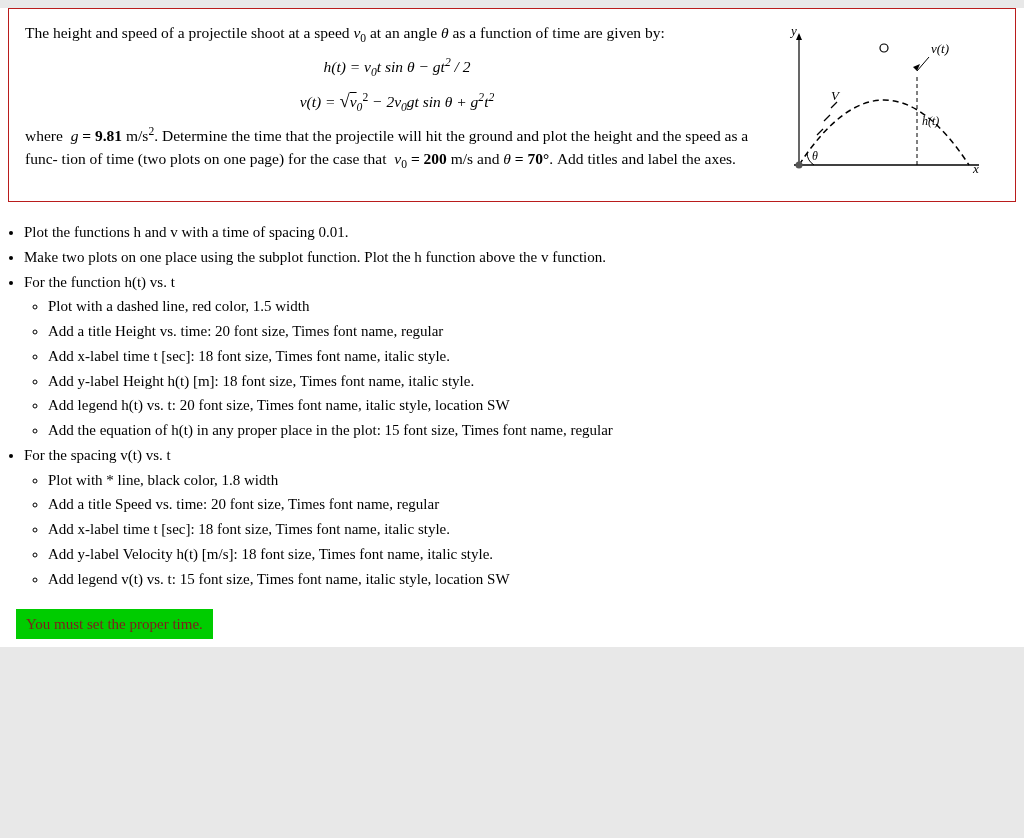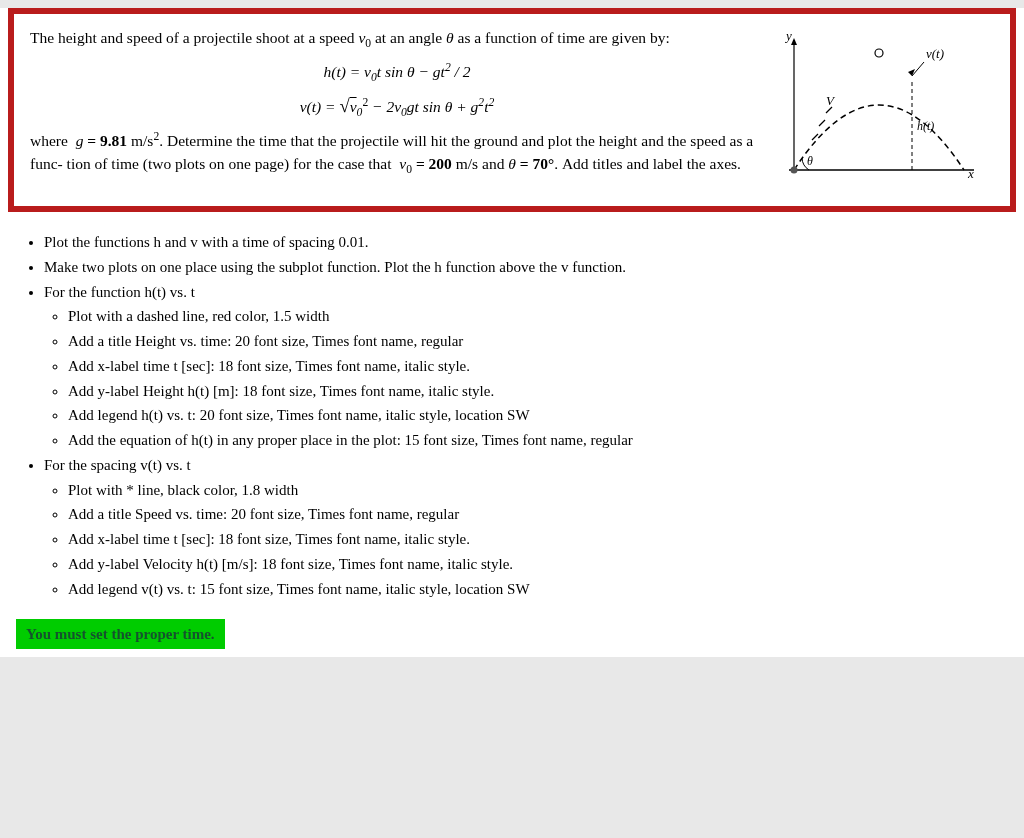--- a/index.html
+++ b/index.html
@@ -18,21 +18,21 @@
 
     .main-container {
       background-color: #ffffff;
       margin: 0;
       padding: 0;
     }
 
     
     .problem-box {
       background-color: #ffffff;
-      border: 6px solid #b91c1c;
+      border: 1px solid #b91c1c;
       margin: 8px;
       padding: 12px 16px;
       display: flex;
       flex-direction: row;
       align-items: flex-start;
     }
 
     .problem-text {
       flex: 1;
       font-family: 'Times New Roman', Times, serif;
@@ -61,21 +61,20 @@
 
     
     .instructions-area {
       background-color: #ffffff;
       margin: 0 8px 4px 8px;
       padding: 10px 16px;
     }
 
     .instructions-area ul {
       list-style-type: disc;
-      margin-left: 20px;
       font-family: 'Times New Roman', Times, serif;
       font-size: 15px;
       line-height: 1.65;
       color: #000000;
     }
 
     .instructions-area ul ul {
       list-style-type: circle;
       margin-left: 24px;
     }
@@ -84,22 +83,22 @@
     .warning-bar {
       background-color: #00cc00;
       margin: 4px 8px 8px 8px;
       padding: 6px 10px;
       display: inline-block;
     }
 
     .warning-bar span {
       font-family: 'Times New Roman', Times, serif;
       font-size: 15px;
-      font-weight: bold;
-      color: #14532d;
+      font-weight: normal;
+      color: #7f1d1d;
     }
 
     
     .math {
       font-style: italic;
     }
 
     sub, sup {
       font-size: 0.75em;
     }

